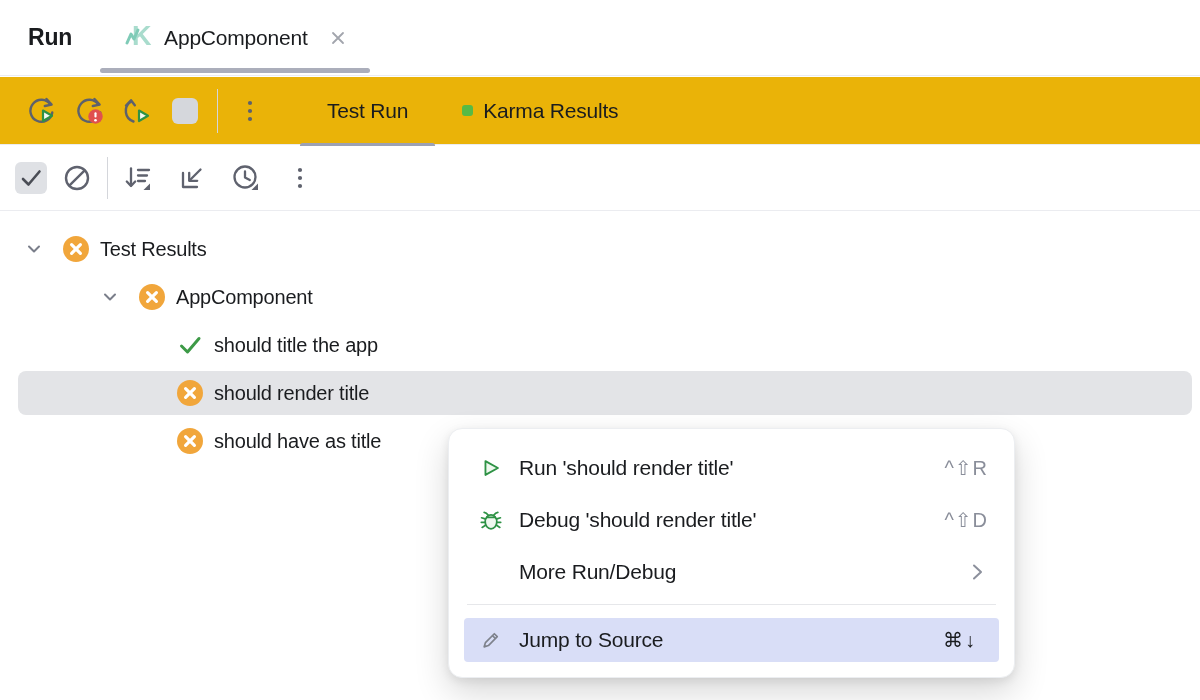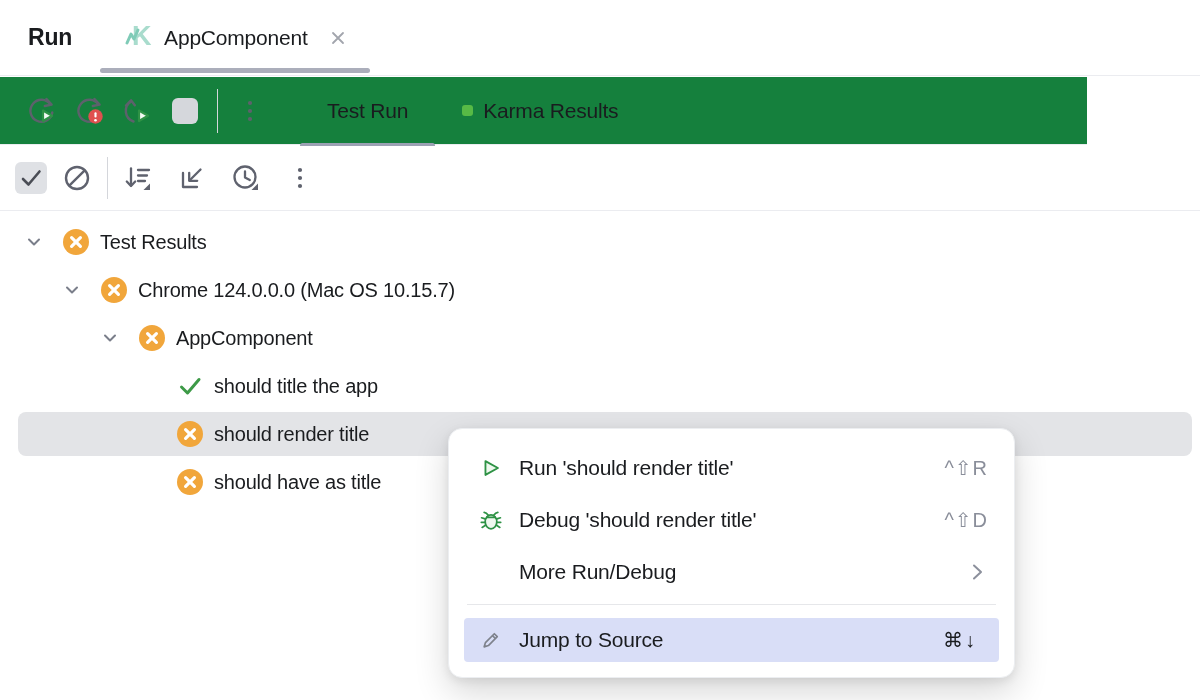--- a/index.html
+++ b/index.html
@@ -10,22 +10,22 @@
   .titlebar { position:absolute; left:0; top:0; width:1200px; height:76px;
               display:flex; align-items:center; border-bottom:1px solid #ebecf0; background:#fff; }
   .tool-label { margin-left:28px; font-size:23px; font-weight:700; letter-spacing:-.2px; }
   .header-tab { position:relative; margin-left:28px; height:76px; display:flex; align-items:center;
                 padding:0 22px 0 25px; gap:9px; cursor:default; }
   .header-tab .underline { position:absolute; left:0; right:0; bottom:3px; height:5px;
                            border-radius:3px; background:#abaebb; }
   .header-tab .label { font-size:21px; letter-spacing:-.2px; }
 
   
-  .toolbar { position:absolute; left:0; top:77px; width:1087px; height:68px;
-             display:flex; align-items:center; border-bottom:1px solid #ebecf0; background:#15803d; }
+  .toolbar { position:absolute; left:0; top:77px; width:1200px; height:68px;
+             display:flex; align-items:center; border-bottom:1px solid #ebecf0; background:#eab308; }
   .icon-btn { width:32px; height:32px; display:flex; align-items:center; justify-content:center;
               border-radius:6px; flex:0 0 auto; }
   .toolbar .icon-btn { margin-left:16px; }
   .toolbar .icon-btn:first-child { margin-left:25px; }
   .v-divider { width:1px; height:44px; background:#d4d6db; margin-left:16px; flex:0 0 auto; }
 
   .view-tabs { display:flex; align-items:center; height:68px; margin-left:34px; }
   .view-tab { position:relative; height:68px; display:flex; align-items:center; gap:10px;
               padding:0 27px; font-size:21px; font-weight:500; letter-spacing:-.2px; }
   .view-tab .underline { position:absolute; left:0; right:0; bottom:-3px; height:5px;
@@ -35,21 +35,21 @@
   
   .filterbar { position:absolute; left:0; top:146px; width:1200px; height:65px;
                display:flex; align-items:center; border-bottom:1px solid #ebecf0; background:#fff; }
   .filterbar .icon-btn { margin-left:14px; }
   .filterbar .icon-btn.first { margin-left:15px; }
   .icon-btn.toggled { background:#dfe1e5; }
   .filterbar .v-divider { height:42px; margin-left:14px; }
   .filterbar .push { margin-left:22px; }
 
   
-  .tree { position:absolute; left:0; top:212px; width:1200px; padding-top:6px; }
+  .tree { position:absolute; left:0; top:212px; width:1200px; padding-top:13px; }
   .tree-row { position:relative; height:48px; display:flex; align-items:center; }
   .tree-row .row-bg { position:absolute; left:18px; right:8px; top:2px; bottom:2px;
                       border-radius:8px; background:#e3e4e7; }
   .tree-row .content { position:relative; display:flex; align-items:center; width:100%; height:100%; }
   .lvl0 .content { padding-left:24px; } .lvl1 .content { padding-left:62px; }
   .lvl2 .content { padding-left:100px; } .lvl3 .content { padding-left:138px; }
   .chev-slot { width:20px; height:20px; margin-right:18px; flex:0 0 auto;
                display:flex; align-items:center; justify-content:center; }
   .node-icon { width:28px; height:28px; margin-right:10px; flex:0 0 auto; }
   .tree-label { font-size:20px; letter-spacing:-.2px; white-space:nowrap; }
@@ -196,34 +196,20 @@
           </svg>
       </span>
       <svg class="node-icon" viewBox="0 0 28 28">
         <circle cx="14" cy="14" r="13" fill="#f1a63b"></circle>
         <path d="M9.6 9.6 L18.4 18.4 M18.4 9.6 L9.6 18.4" stroke="#ffffff" stroke-width="3.2" stroke-linecap="round"></path>
       </svg>
       <span class="tree-label">Test Results</span>
     </div>
   </div>
 
-  <div class="tree-row lvl1">
-    <div class="content">
-      <span class="chev-slot">
-        <svg width="20" height="20" viewBox="0 0 20 20">
-            <path d="M5 7.5 L10 12.5 L15 7.5" fill="none" stroke="#7a7e8a" stroke-width="2" stroke-linecap="round" stroke-linejoin="round"></path>
-          </svg>
-      </span>
-      <svg class="node-icon" viewBox="0 0 28 28">
-        <circle cx="14" cy="14" r="13" fill="#f1a63b"></circle>
-        <path d="M9.6 9.6 L18.4 18.4 M18.4 9.6 L9.6 18.4" stroke="#ffffff" stroke-width="3.2" stroke-linecap="round"></path>
-      </svg>
-      <span class="tree-label">Chrome 124.0.0.0 (Mac OS 10.15.7)</span>
-    </div>
-  </div>
 
   <div class="tree-row lvl2">
     <div class="content">
       <span class="chev-slot">
         <svg width="20" height="20" viewBox="0 0 20 20">
             <path d="M5 7.5 L10 12.5 L15 7.5" fill="none" stroke="#7a7e8a" stroke-width="2" stroke-linecap="round" stroke-linejoin="round"></path>
           </svg>
       </span>
       <svg class="node-icon" viewBox="0 0 28 28">
         <circle cx="14" cy="14" r="13" fill="#f1a63b"></circle>

